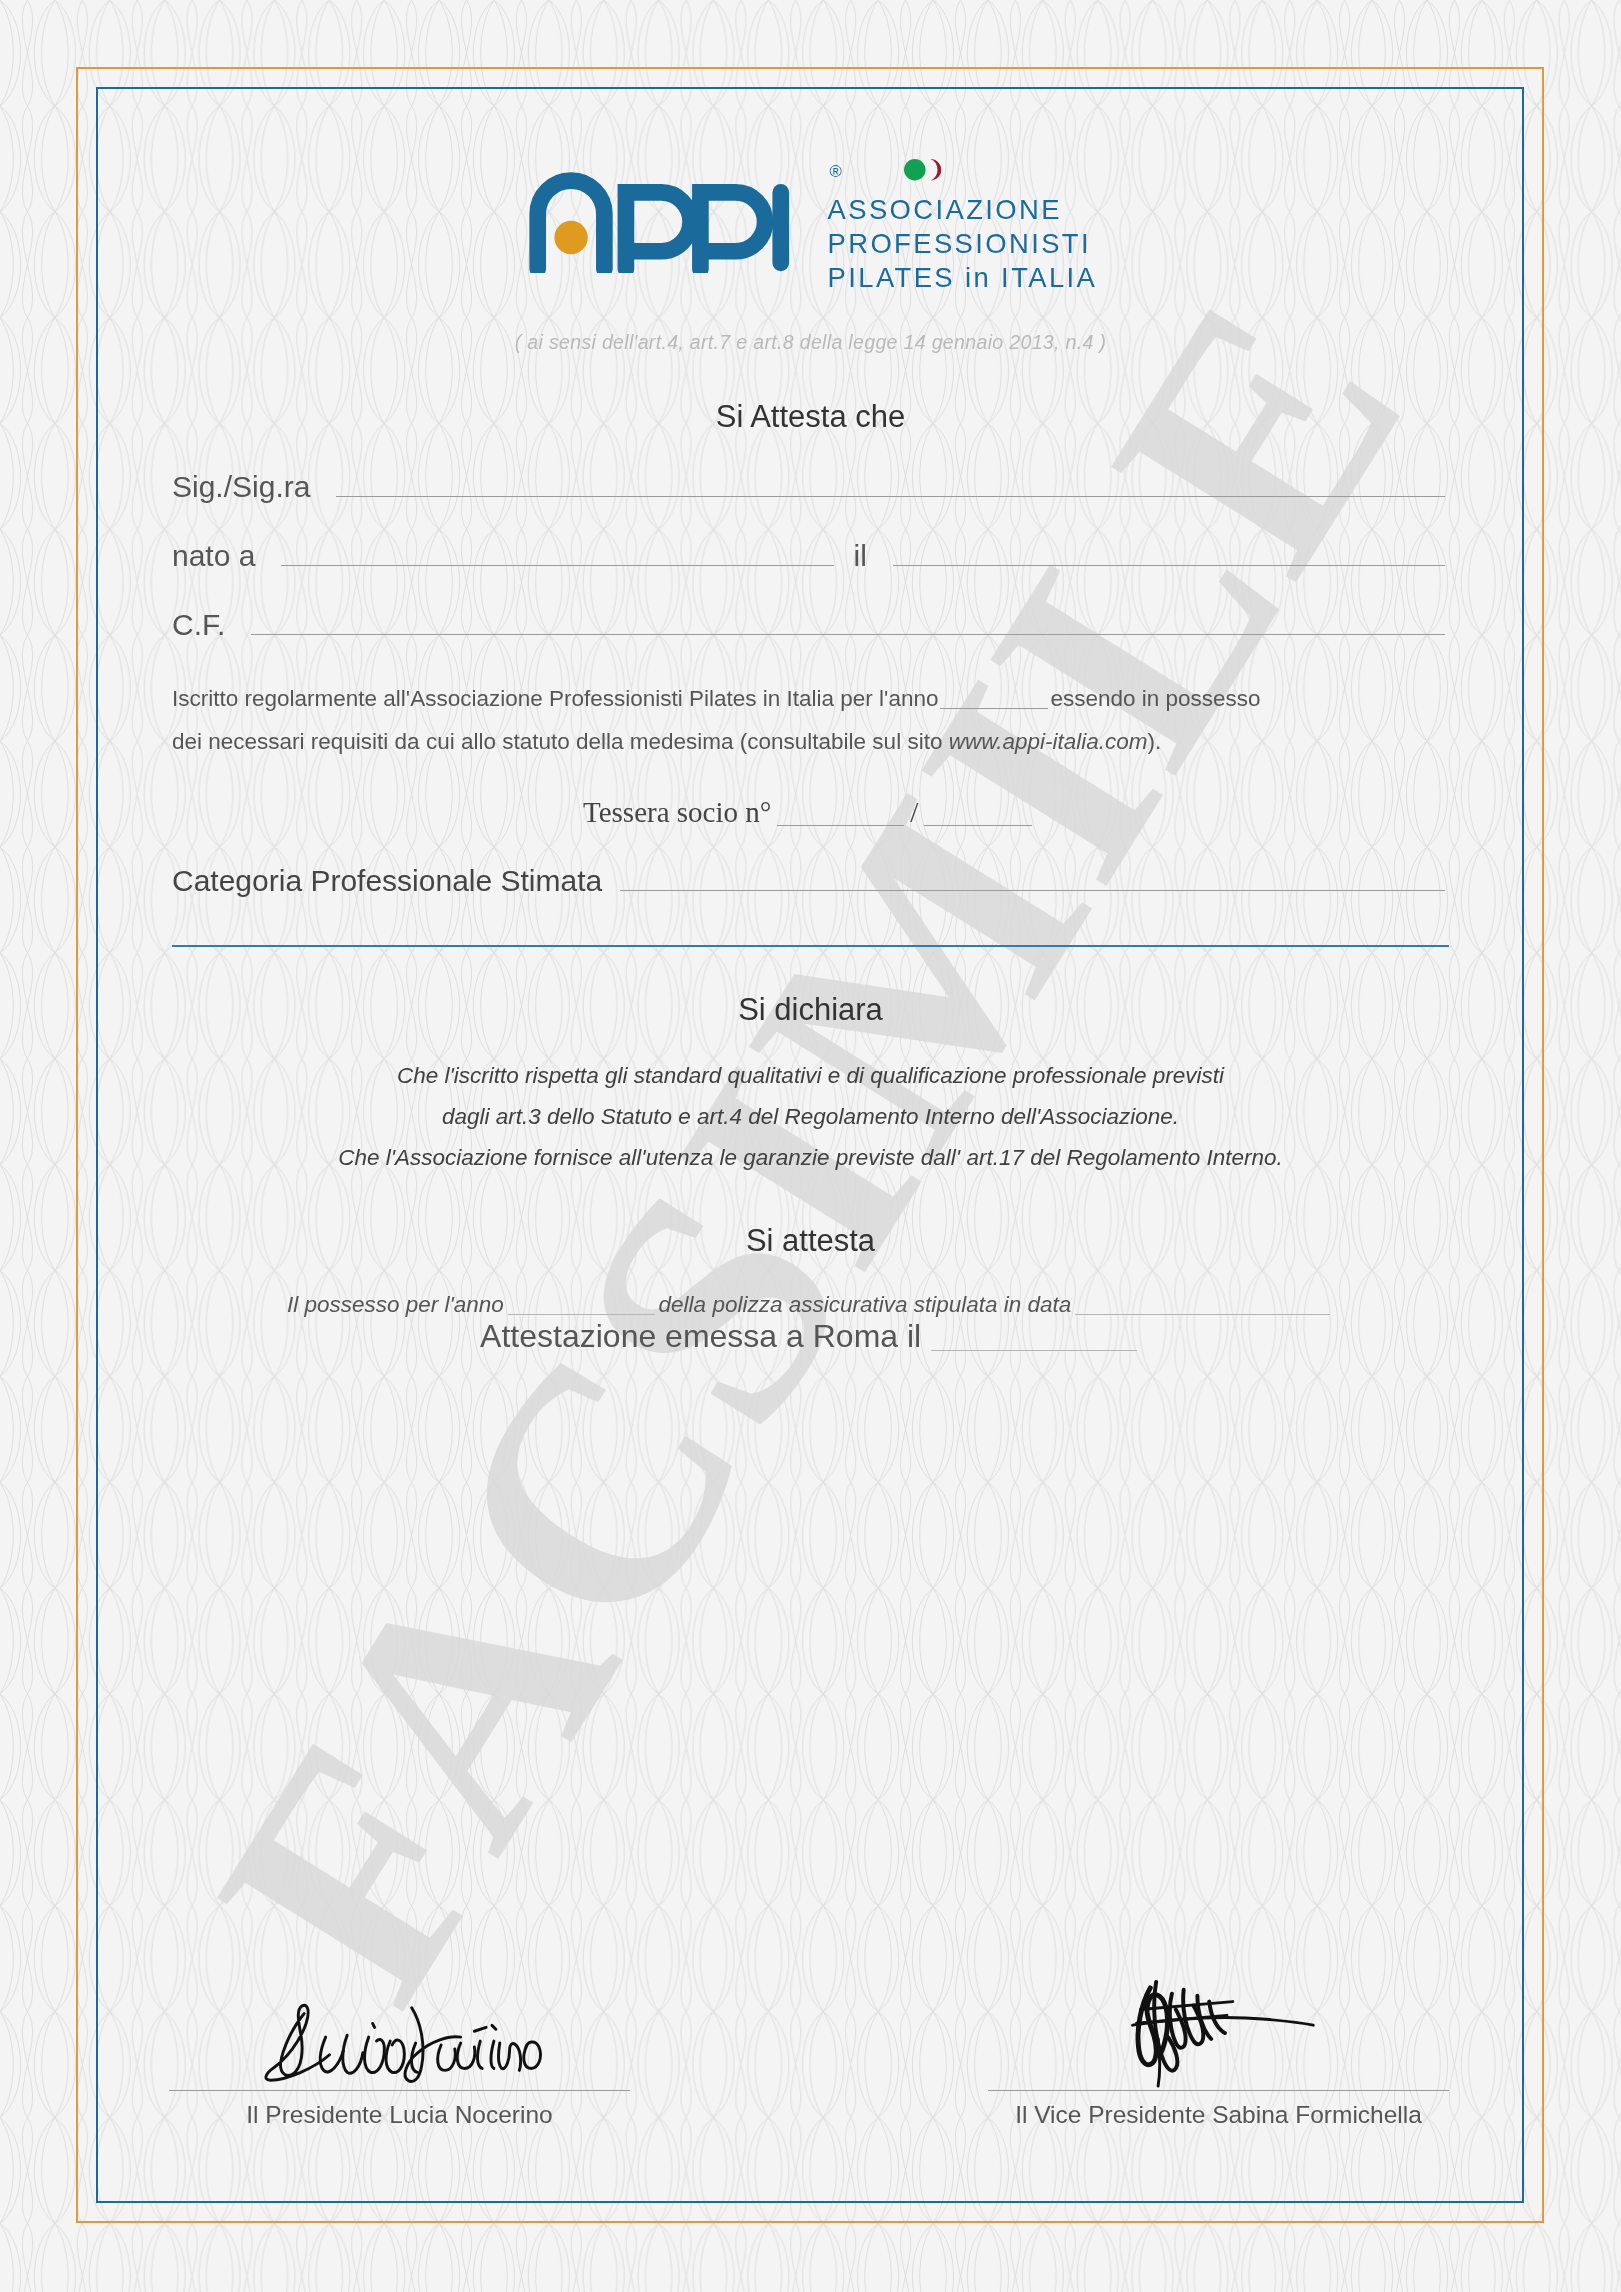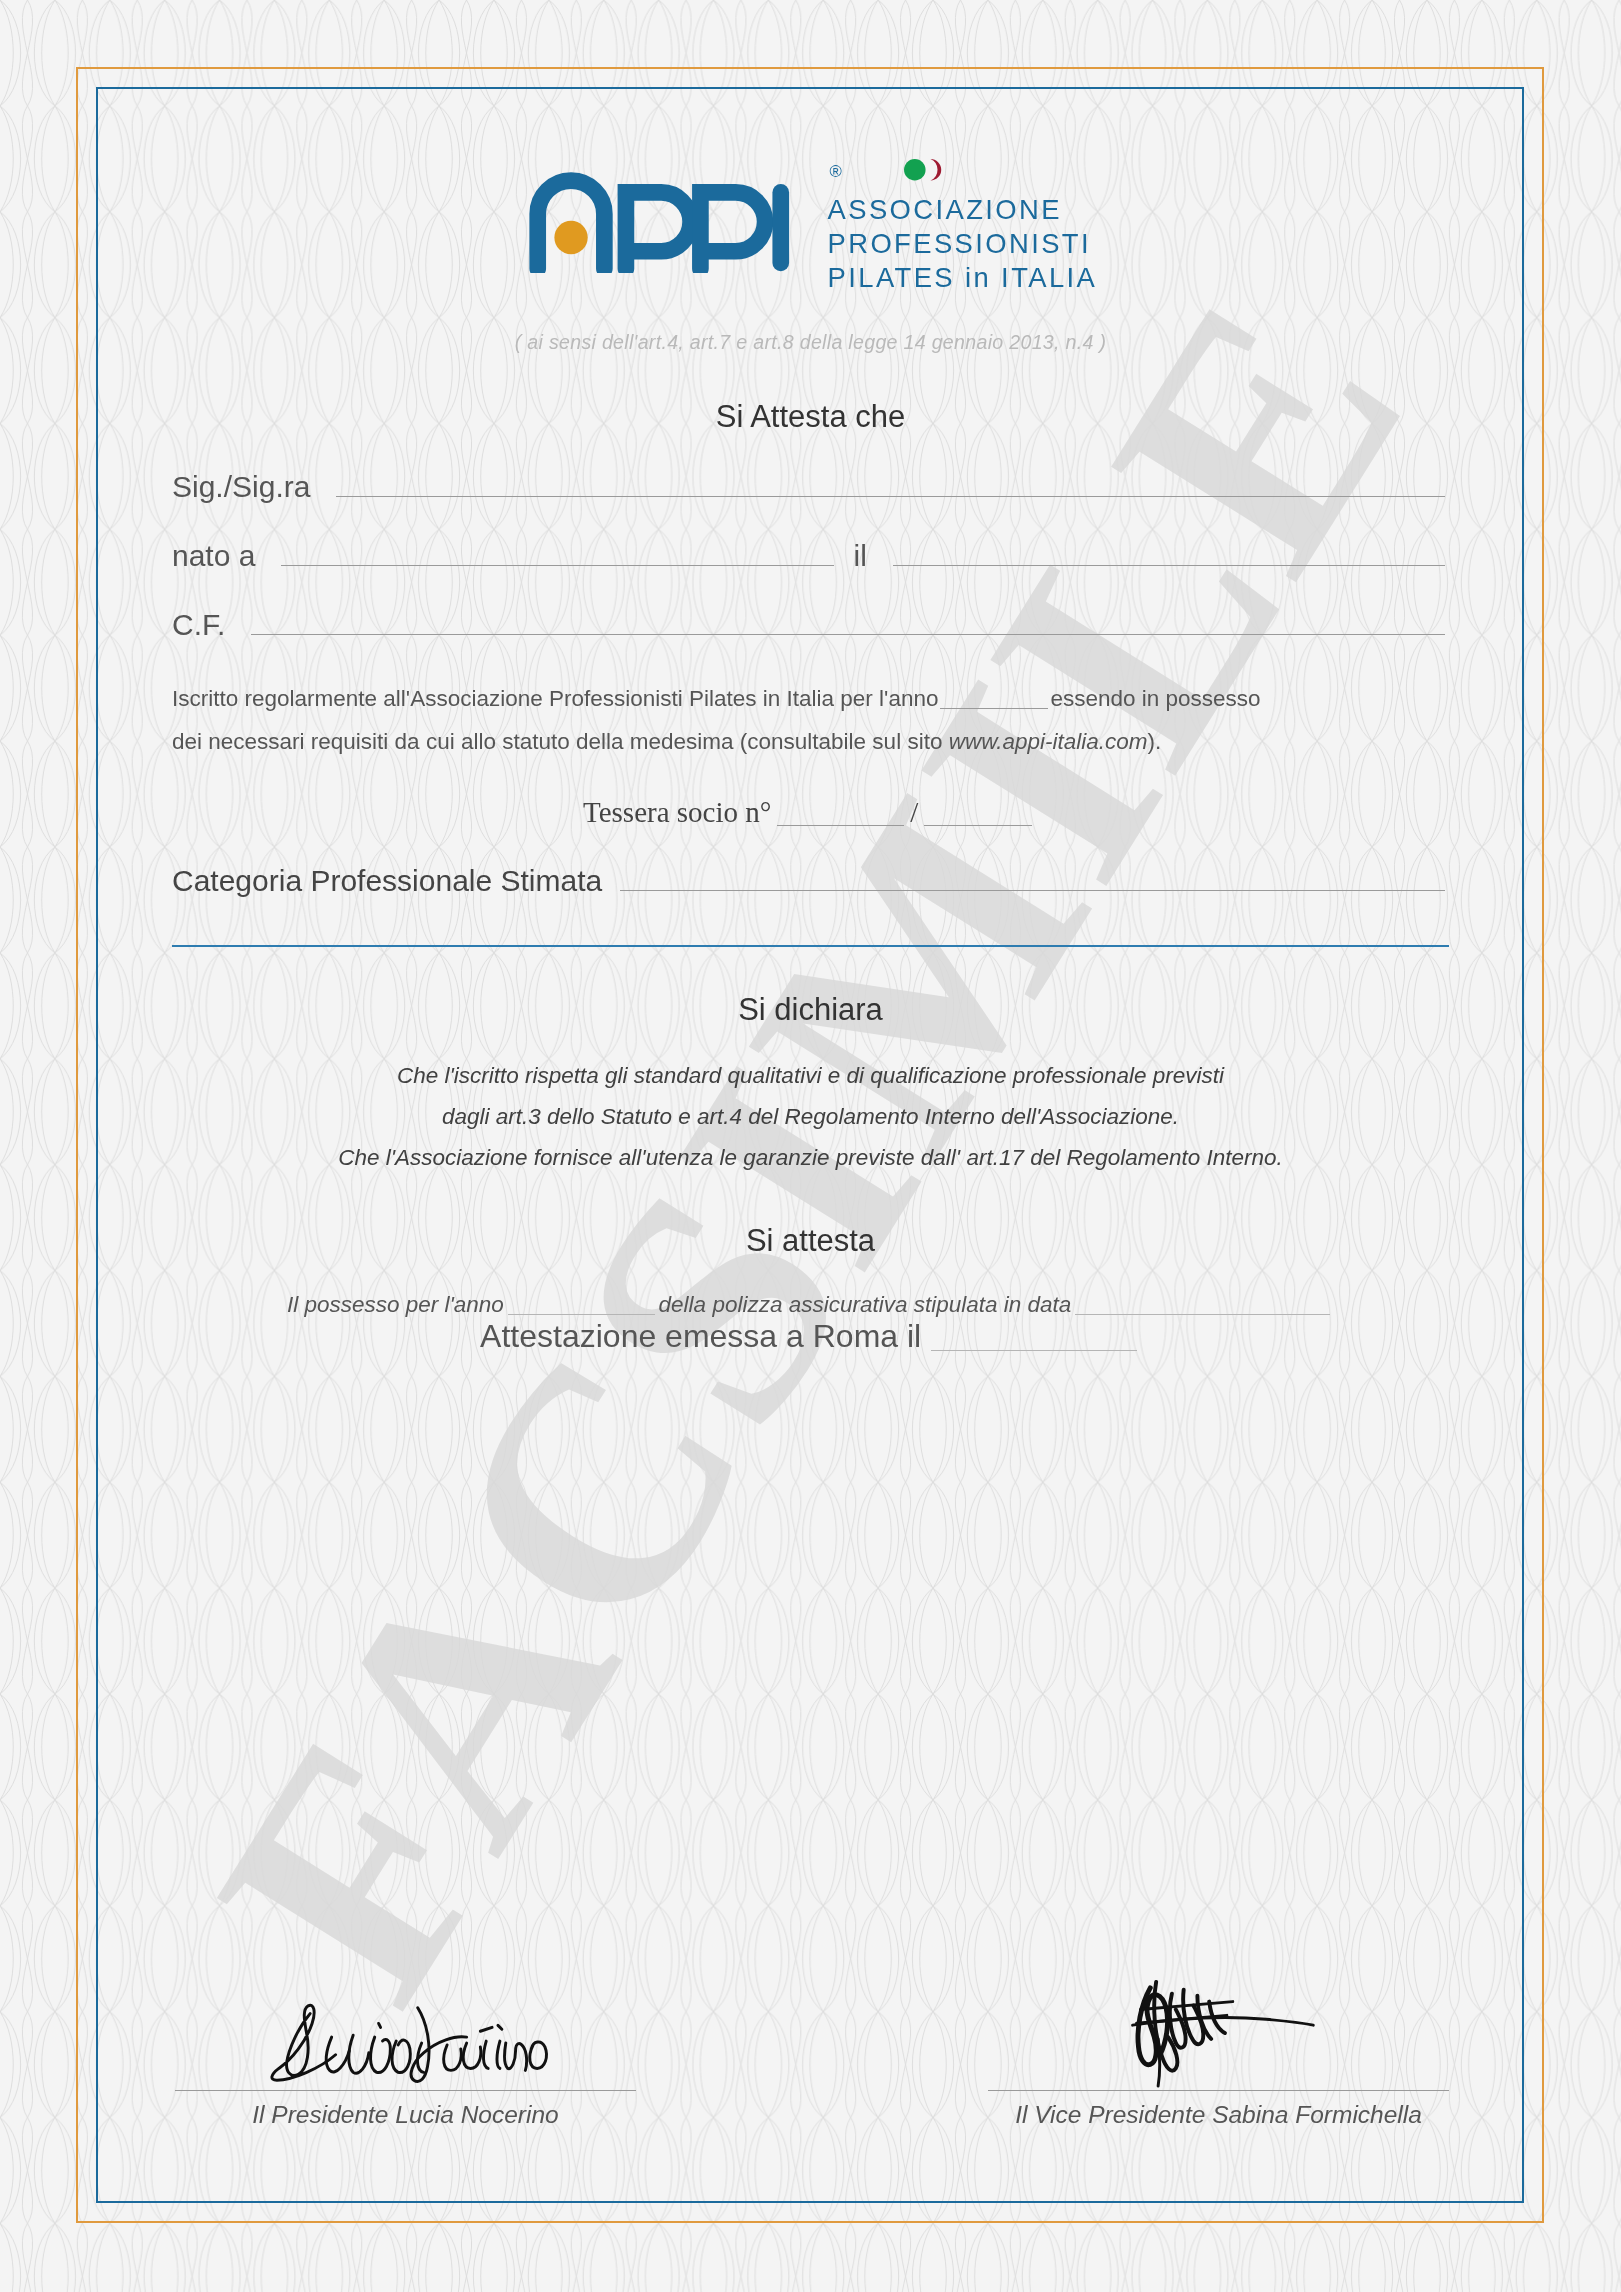--- a/index.html
+++ b/index.html
@@ -230,25 +230,24 @@
     display:inline-block;
     width:206px;
     border-bottom:1px solid #b5b5b5;
     height:21.6px;
     margin:0 3.9px -3.9px 9.8px;
   }
 
   
   .sigs{
     position:absolute;
-    left:81px; right:78px;
+    left:75px; right:78px;
     bottom:76px;
     display:flex;
     justify-content:space-between;
-    font-style:italic;
   }
   .sig{
     width:461px;
     text-align:center;
     position:relative;
   }
   .sig-img{
     height:94px;
     display:flex; align-items:flex-end; justify-content:center;
   }

